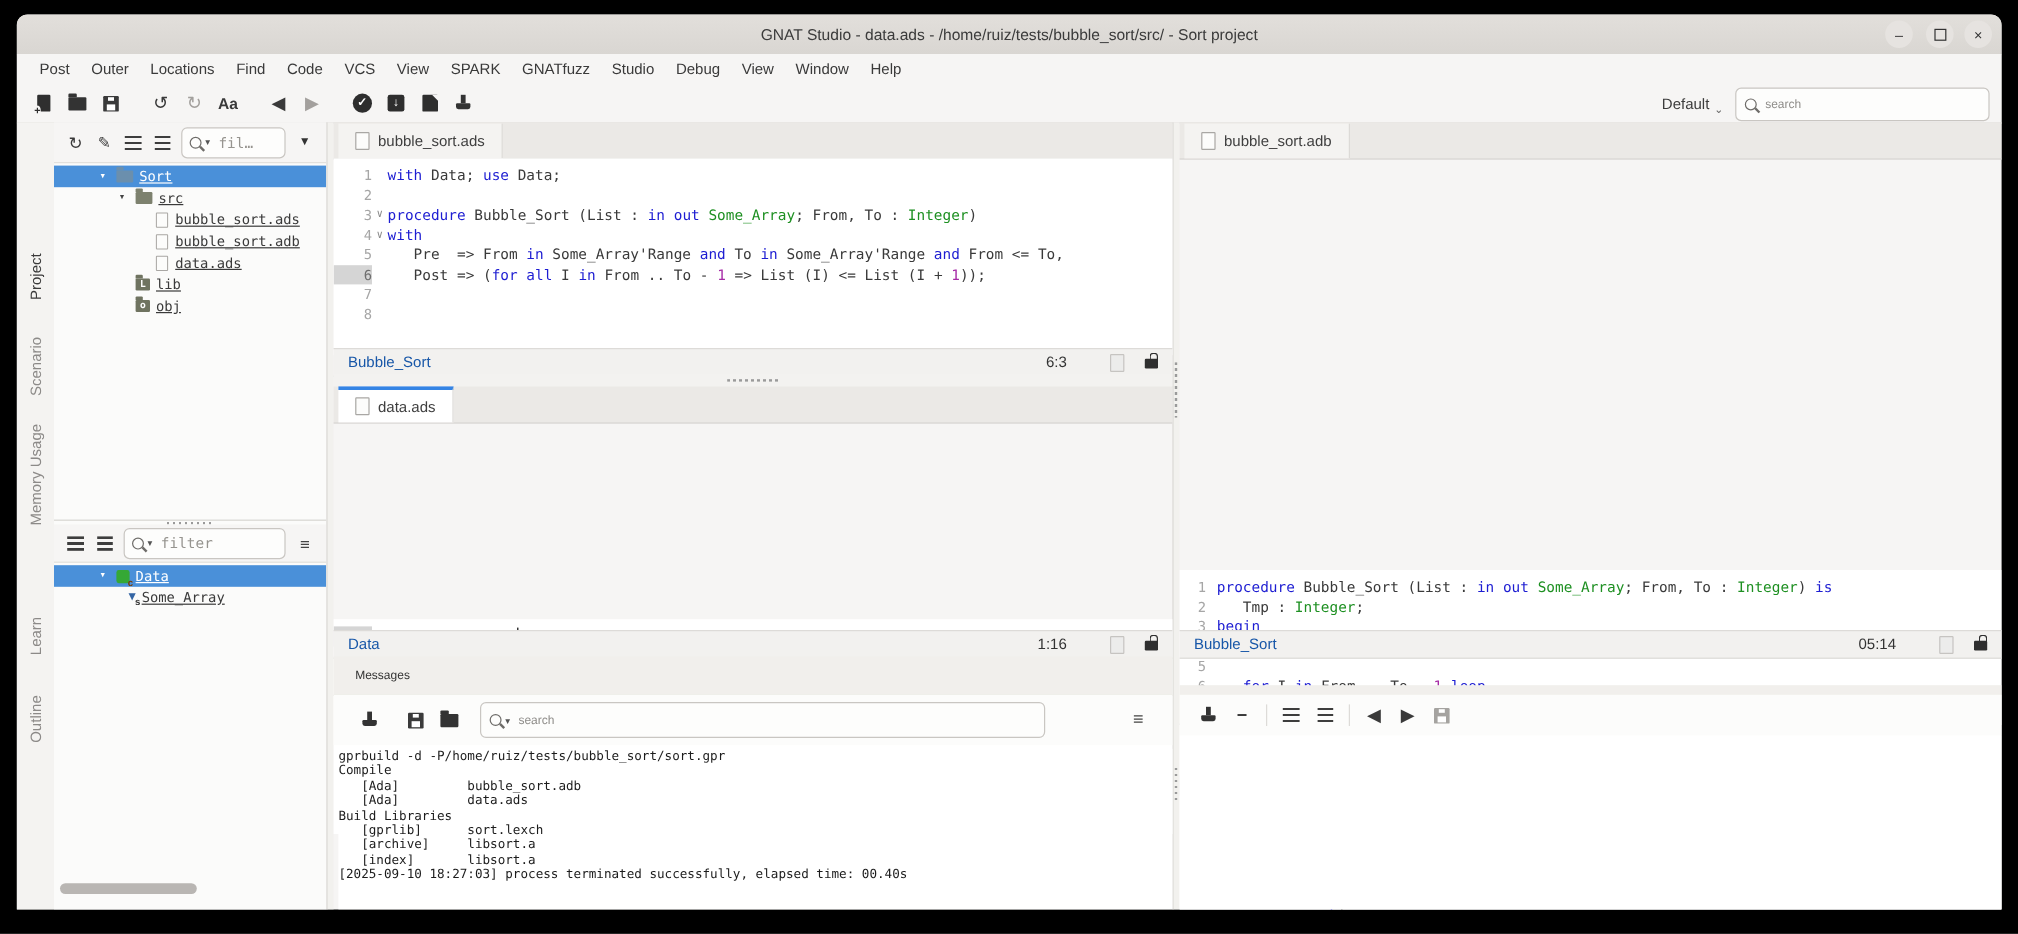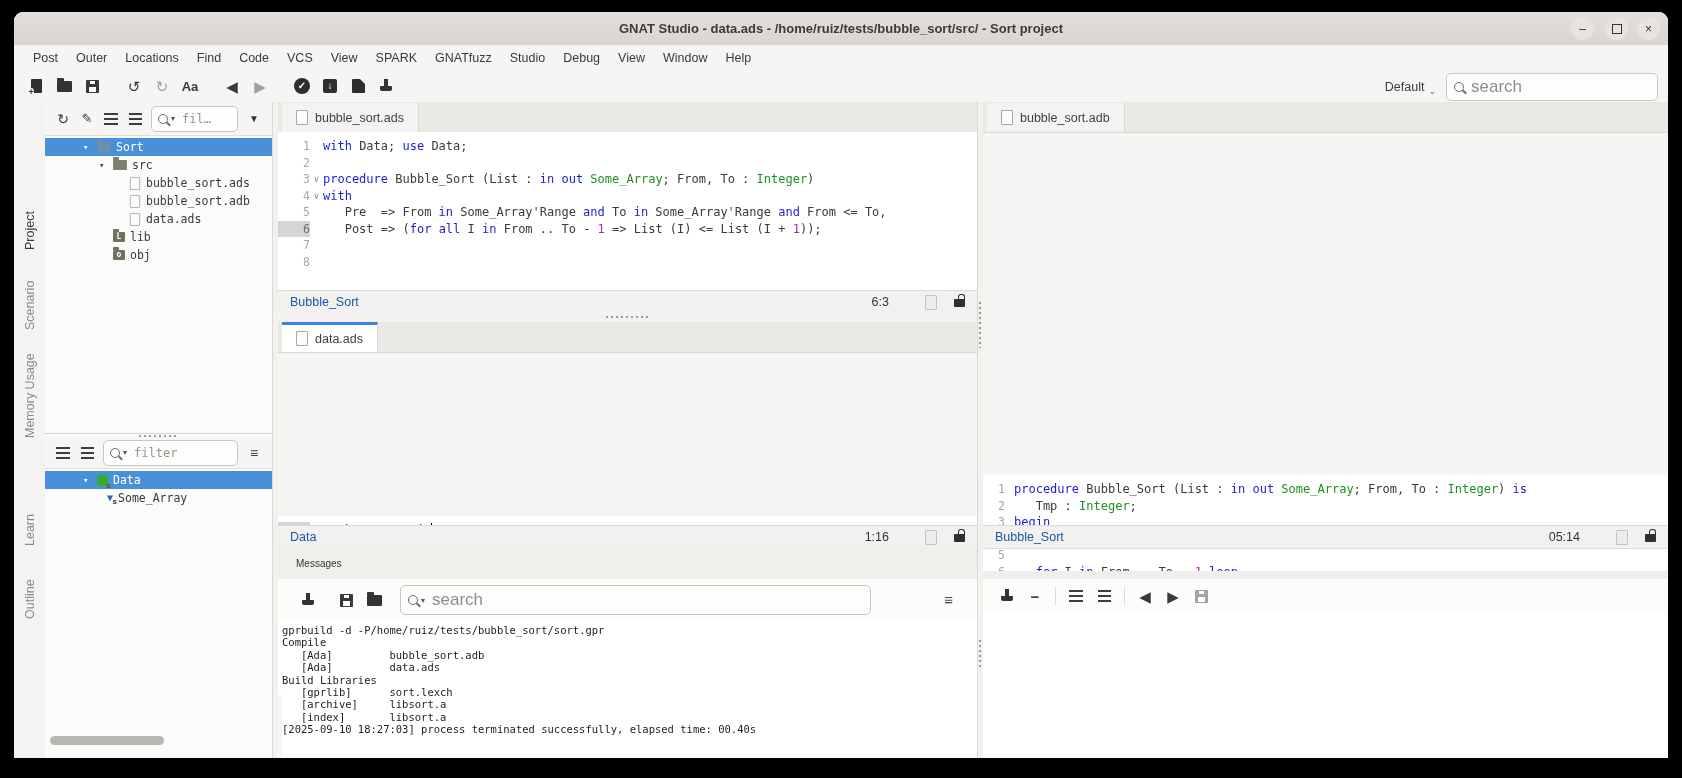--- a/index.html
+++ b/index.html
@@ -3,41 +3,41 @@
 <meta charset="utf-8">
 <style>
   html,body{margin:0;padding:0;background:#000;width:1682px;height:778px;overflow:hidden;
     font-family:"Liberation Sans",sans-serif;-webkit-font-smoothing:antialiased;}
   .abs{position:absolute;}
   #win{position:absolute;left:14px;top:12px;width:1654px;height:746px;background:#f6f5f4;
     border-radius:9px 9px 0 0;overflow:hidden;}
   
   #titlebar{left:0;top:0;width:100%;height:33px;background:linear-gradient(#e2dfdb,#d9d6d2);
     border-bottom:1px solid #c4c1bd;display:flex;align-items:center;justify-content:center;}
-  #title{font-size:13px;font-weight:bold;color:#3b3b3b;}
+  #title{font-size:13px;font-weight:normal;color:#3b3b3b;}
   .wbtn{position:absolute;top:5px;width:23px;height:23px;border-radius:50%;background:#e6e3e0;
     display:flex;align-items:center;justify-content:center;color:#333;font-size:12px;}
   #btn-min{right:74px}#btn-max{right:40px}#btn-close{right:8px}
   #btn-max i{width:8px;height:8px;border:1.2px solid #333;display:block;}
   
   #menubar{left:0;top:33px;width:100%;height:25px;background:#f6f5f4;display:flex;align-items:center;padding-left:10px;box-sizing:border-box;}
   .menu-item{font-size:12.5px;color:#3a3a3a;padding:0 9px;}
   
   #toolbar{left:0;top:58px;width:100%;height:32px;background:#f6f5f4;border-bottom:1px solid #d9d7d4;
     display:flex;align-items:center;}
   .tbtn{height:26px;min-width:26px;display:flex;align-items:center;justify-content:center;margin:0 1px;}
   .tgap{width:14px;}
   .glyph{font-size:15px;color:#3a3a3a;line-height:1;}
   .glyph.dim{color:#a3a09d;}
   #tb-right{position:absolute;right:10px;top:3px;display:flex;align-items:center;}
   #default-combo{font-size:12.5px;color:#3c3c3c;margin-right:4px;}
   #default-caret{font-size:9px;color:#666;margin:8px 10px 0 0;}
   .searchbox{display:flex;align-items:center;background:#fdfdfc;border:1px solid #c9c6c2;border-radius:5px;height:26px;padding:0 7px;}
   #top-search{width:196px;}
-  .searchbox input{border:none;outline:none;background:transparent;font-size:17px;color:#444;width:100%;
+  .searchbox input{border:none;outline:none;background:transparent;font-size:10px;color:#444;width:100%;
     font-family:"Liberation Sans",sans-serif;}
   .searchbox input::placeholder{color:#8f8d8a;}
   
   .i-mag{width:8px;height:8px;border:1.6px solid #6e6c69;border-radius:50%;position:relative;display:inline-block;margin-right:5px;flex:none;}
   .i-mag::after{content:"";position:absolute;width:5px;height:1.8px;background:#6e6c69;transform:rotate(45deg);right:-4px;bottom:-2px;}
   .mag-caret{font-size:8px;color:#555;margin:0 5px 0 -2px;}
   
   .i-page{width:10px;height:13px;background:#fcfcfb;border:1px solid #a9a7a4;display:inline-block;flex:none;
     position:relative;border-radius:1px;}
   .i-page.light{background:#ececeb;border-color:#c6c4c1;}
@@ -80,21 +80,21 @@
   .ptbtn{min-width:24px;height:24px;display:flex;align-items:center;justify-content:center;}
   .filterbox{display:flex;align-items:center;background:#fdfdfc;border:1px solid #c9c6c2;border-radius:5px;height:24px;padding:0 6px;flex:1;margin:0 4px;min-width:0;}
   .filterbox input{border:none;outline:none;background:transparent;font-size:12px;color:#555;width:100%;font-family:"DejaVu Sans Mono",monospace;}
   .filterbox input::placeholder{color:#96948f;}
   .tree{font-family:"DejaVu Sans Mono",monospace;font-size:11.5px;color:#3a3a3a;margin-top:2px;}
   .trow{height:18px;display:flex;align-items:center;white-space:nowrap;}
   .trow.sel{background:#4a90d9;color:#fff;}
   .texp{width:14px;font-size:9px;color:#444;text-align:left;flex:none;}
   .trow.sel .texp{color:#fff;}
   .tspace{width:14px;flex:none;}
-  .tlabel{margin-left:5px;}
+  .tlabel{margin-left:5px;text-decoration:underline;}
   #outline-panel{left:31px;top:421px;width:227px;height:325px;background:#fbfbfa;border-top:1px solid #d8d6d3;overflow:hidden;}
   .i-pkg{width:11px;height:11px;background:#35a835;border-radius:2px;position:relative;display:inline-block;flex:none;}
   .i-pkg::after{content:"c";position:absolute;right:-3px;bottom:-4px;font:bold 8px "Liberation Sans",sans-serif;color:#7a3b00;}
   .i-type{color:#3465a4;font-size:10px;position:relative;display:inline-block;flex:none;line-height:10px;}
   .i-type::after{content:"s";position:absolute;right:-4px;bottom:-3px;font:bold 8px "Liberation Sans",sans-serif;color:#333;}
   #hthumb{left:36px;top:724px;width:114px;height:9px;border-radius:5px;background:#b9b6b3;}
   
   .vgap{top:90px;width:5px;height:656px;background:#f2f1ee;border-left:1px solid #dbd9d6;}
   .dots-h{height:2px;background:repeating-linear-gradient(to right,#9a9a9a 0 2px,transparent 2px 5px);}
   .dots-v{width:2px;background:repeating-linear-gradient(to bottom,#9a9a9a 0 2px,transparent 2px 5px);}

